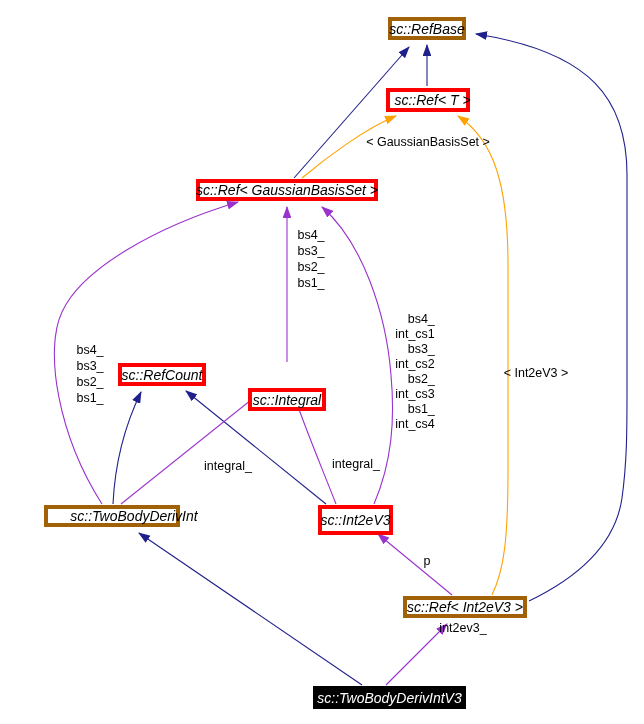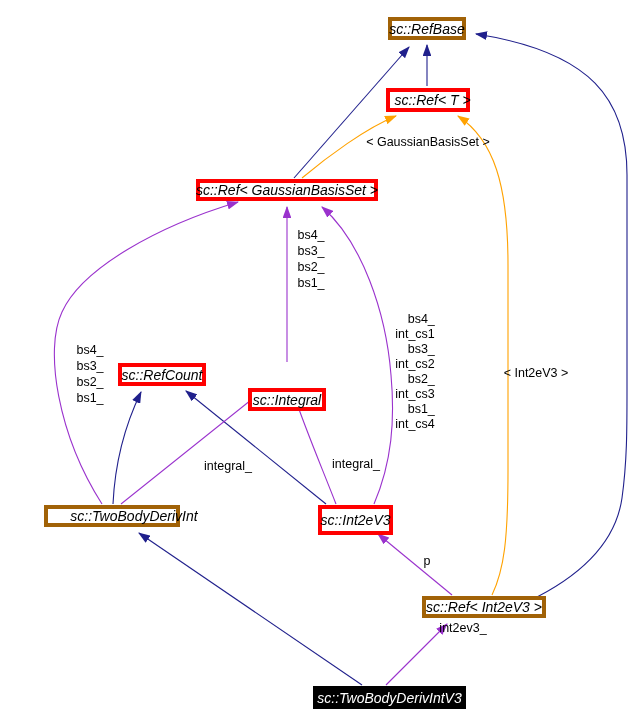--- a/index.html
+++ b/index.html
@@ -80,21 +80,21 @@
   <div class="node red" style="left:196px;top:179px;width:182px;height:22px;">sc::Ref&lt; GaussianBasisSet &gt;</div>
 
   <div class="node red" style="left:118px;top:363px;width:88px;height:23px;">sc::RefCount</div>
 
   <div class="node red" style="left:248px;top:363px;width:78px;height:23px;margin-top:25px;">sc::Integral</div>
 
   <div class="node" style="left:44px;top:505px;width:136px;height:22px;padding-left:44px;">sc::TwoBodyDerivInt</div>
 
   <div class="node red" style="left:318px;top:505px;width:75px;height:30px;">sc::Int2eV3</div>
 
-  <div class="node" style="left:422px;top:596px;width:124px;height:22px;">sc::Ref&lt; Int2eV3 &gt;</div>
+  <div class="node" style="left:403px;top:596px;width:124px;height:22px;">sc::Ref&lt; Int2eV3 &gt;</div>
 
   <div class="node focus" style="left:313px;top:686px;width:153px;height:23px;">sc::TwoBodyDerivIntV3</div>
 
   <div class="edge-label" style="left:90px;top:342px;line-height:16px;">bs4_
 bs3_
 bs2_
 bs1_</div>
 
   <div class="edge-label" style="left:311px;top:227px;line-height:16px;">bs4_
 bs3_

